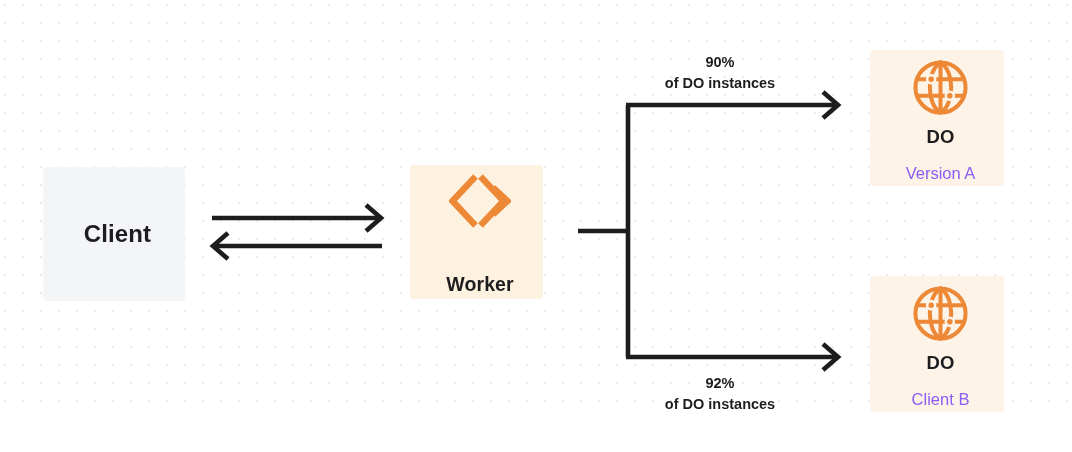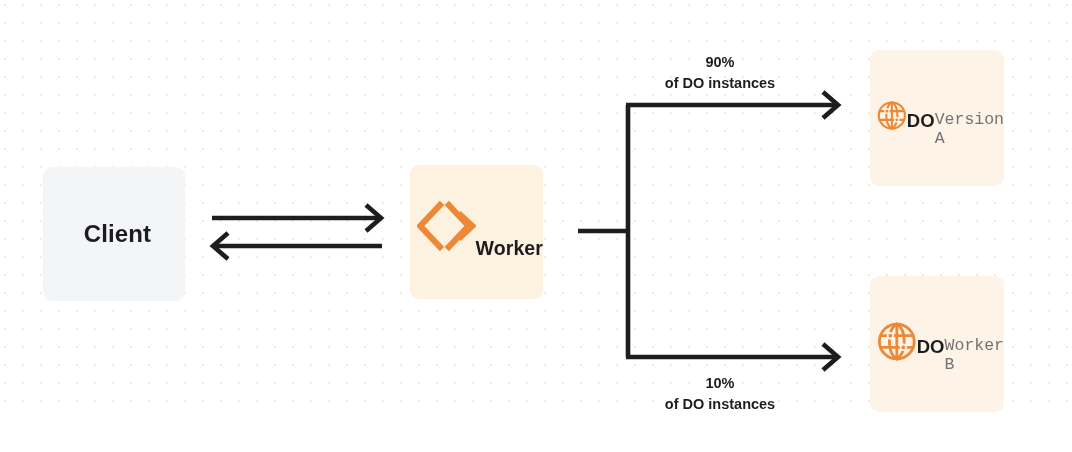--- a/index.html
+++ b/index.html
@@ -49,24 +49,24 @@
     stroke-width: 4.6;
     stroke-linecap: butt;
     stroke-linejoin: miter;
   }
 
   
   .node {
     position: absolute;
     box-sizing: border-box;
     display: flex;
-    flex-direction: row;
+    flex-direction: column;
     align-items: center;
     justify-content: center;
-    border-radius: 9px;
+    border-radius: 4px;
     padding-left: 7px;
   }
 
   
   #node-client {
     left: 43px;
     top: 167px;
     width: 142px;
     height: 134px;
     background-color: #f4f5f7;
@@ -122,23 +122,22 @@
     font-size: 18.5px;
     font-weight: bold;
     color: #1d1d1f;
     line-height: 1.1;
     letter-spacing: 0.1px;
   }
   .node-do .node-subtitle {
     margin-top: 17px;
     font-size: 16.5px;
     font-weight: normal;
-    color: #737373;
+    color: #8b5cf6;
     line-height: 1.15;
-    font-family: Liberation Mono, monospace;
   }
 
   
   .edge-label {
     position: absolute;
     text-align: center;
     color: #1d1d1f;
     font-size: 14.5px;
     font-weight: bold;
     line-height: 1.45;
@@ -189,21 +188,21 @@
       <path class="conn-head" d="M 823 344 L 838 357 L 823 370"></path>
     </g>
   </svg>
 
   <div class="edge-label" id="edge-label-top">
     <span class="edge-pct">90%</span>
     <span class="edge-sub">of DO instances</span>
   </div>
 
   <div class="edge-label" id="edge-label-bottom">
-    <span class="edge-pct">10%</span>
+    <span class="edge-pct">92%</span>
     <span class="edge-sub">of DO instances</span>
   </div>
 
   <div class="node" id="node-client">
     <span class="node-title">Client</span>
   </div>
 
   <div class="node" id="node-worker">
     <svg class="node-icon" viewBox="0 0 62 56" width="62" height="56">
 
@@ -240,16 +239,16 @@
         <line x1="29" y1="3.5" x2="29" y2="54.5"></line>
         <line x1="5.2" y1="20.5" x2="52.8" y2="20.5"></line>
         <line x1="5.2" y1="37.5" x2="52.8" y2="37.5"></line>
         <path d="M 29 3.5 C 14.5 12 14.5 46 29 54.5"></path>
         <path d="M 29 3.5 C 43.5 12 43.5 46 29 54.5"></path>
       </g>
       <circle cx="19.5" cy="20.5" r="4.1" fill="#ed8936" stroke="#fdf3e7" stroke-width="2.6"></circle>
       <circle cx="38.5" cy="37.5" r="4.1" fill="#ed8936" stroke="#fdf3e7" stroke-width="2.6"></circle>
     </svg>
     <span class="node-title">DO</span>
-    <span class="node-subtitle">Worker B</span>
+    <span class="node-subtitle">Client B</span>
   </div>
 
 </div>
 
 </body></html>

